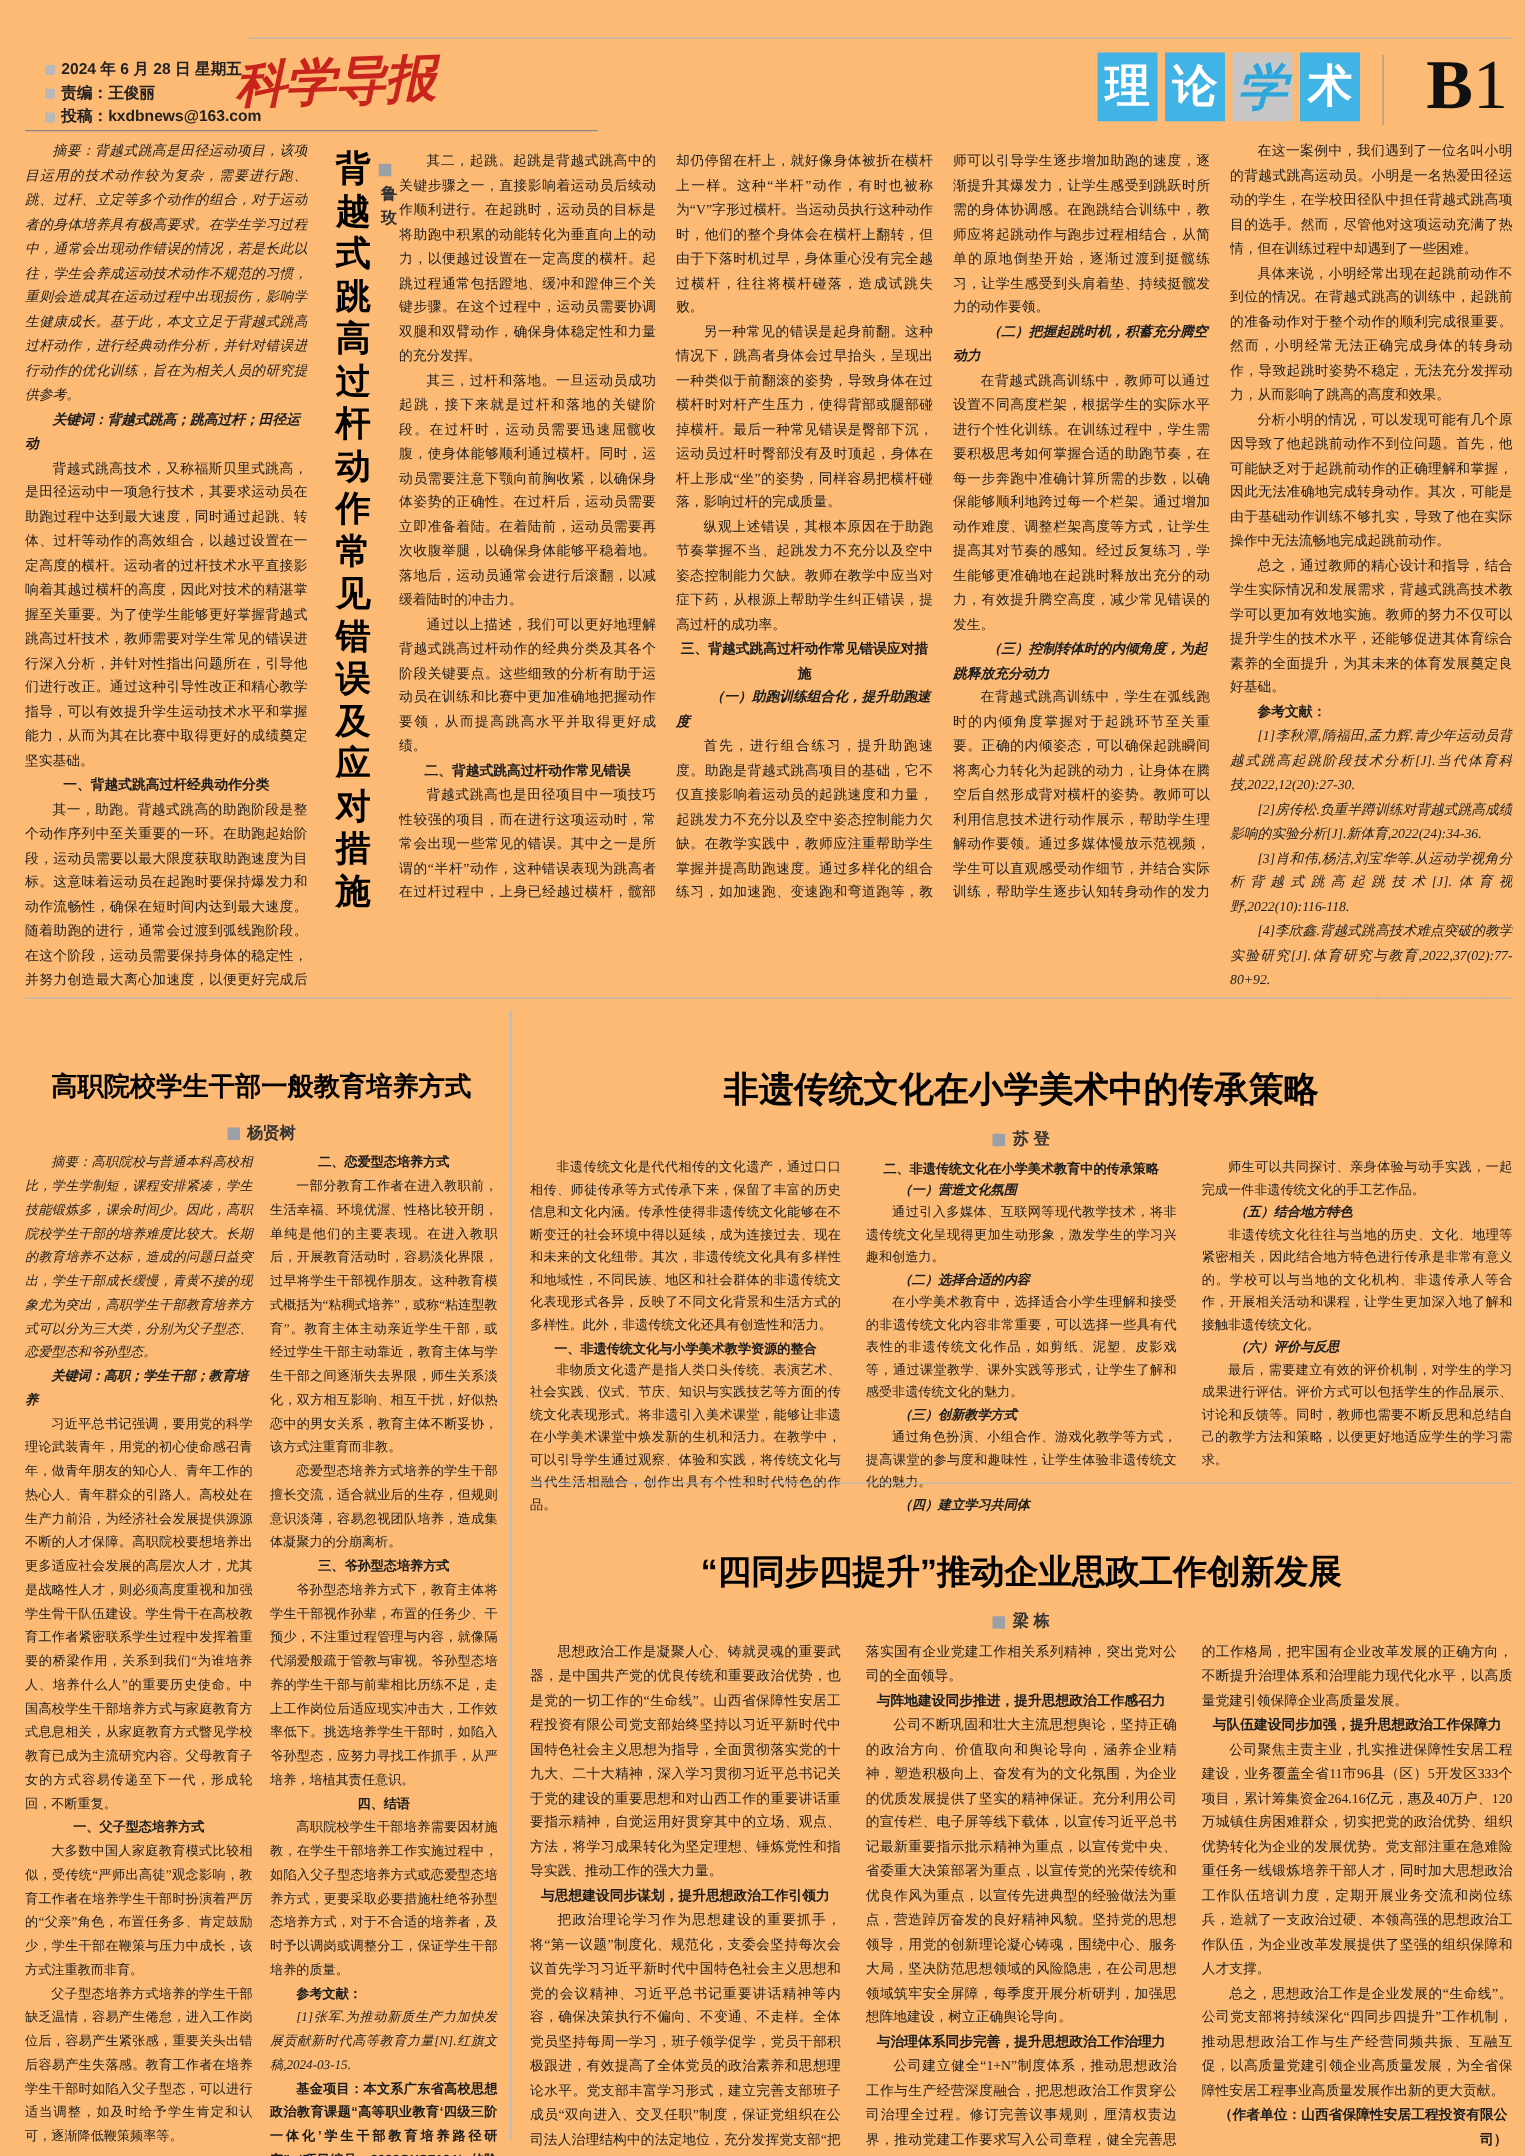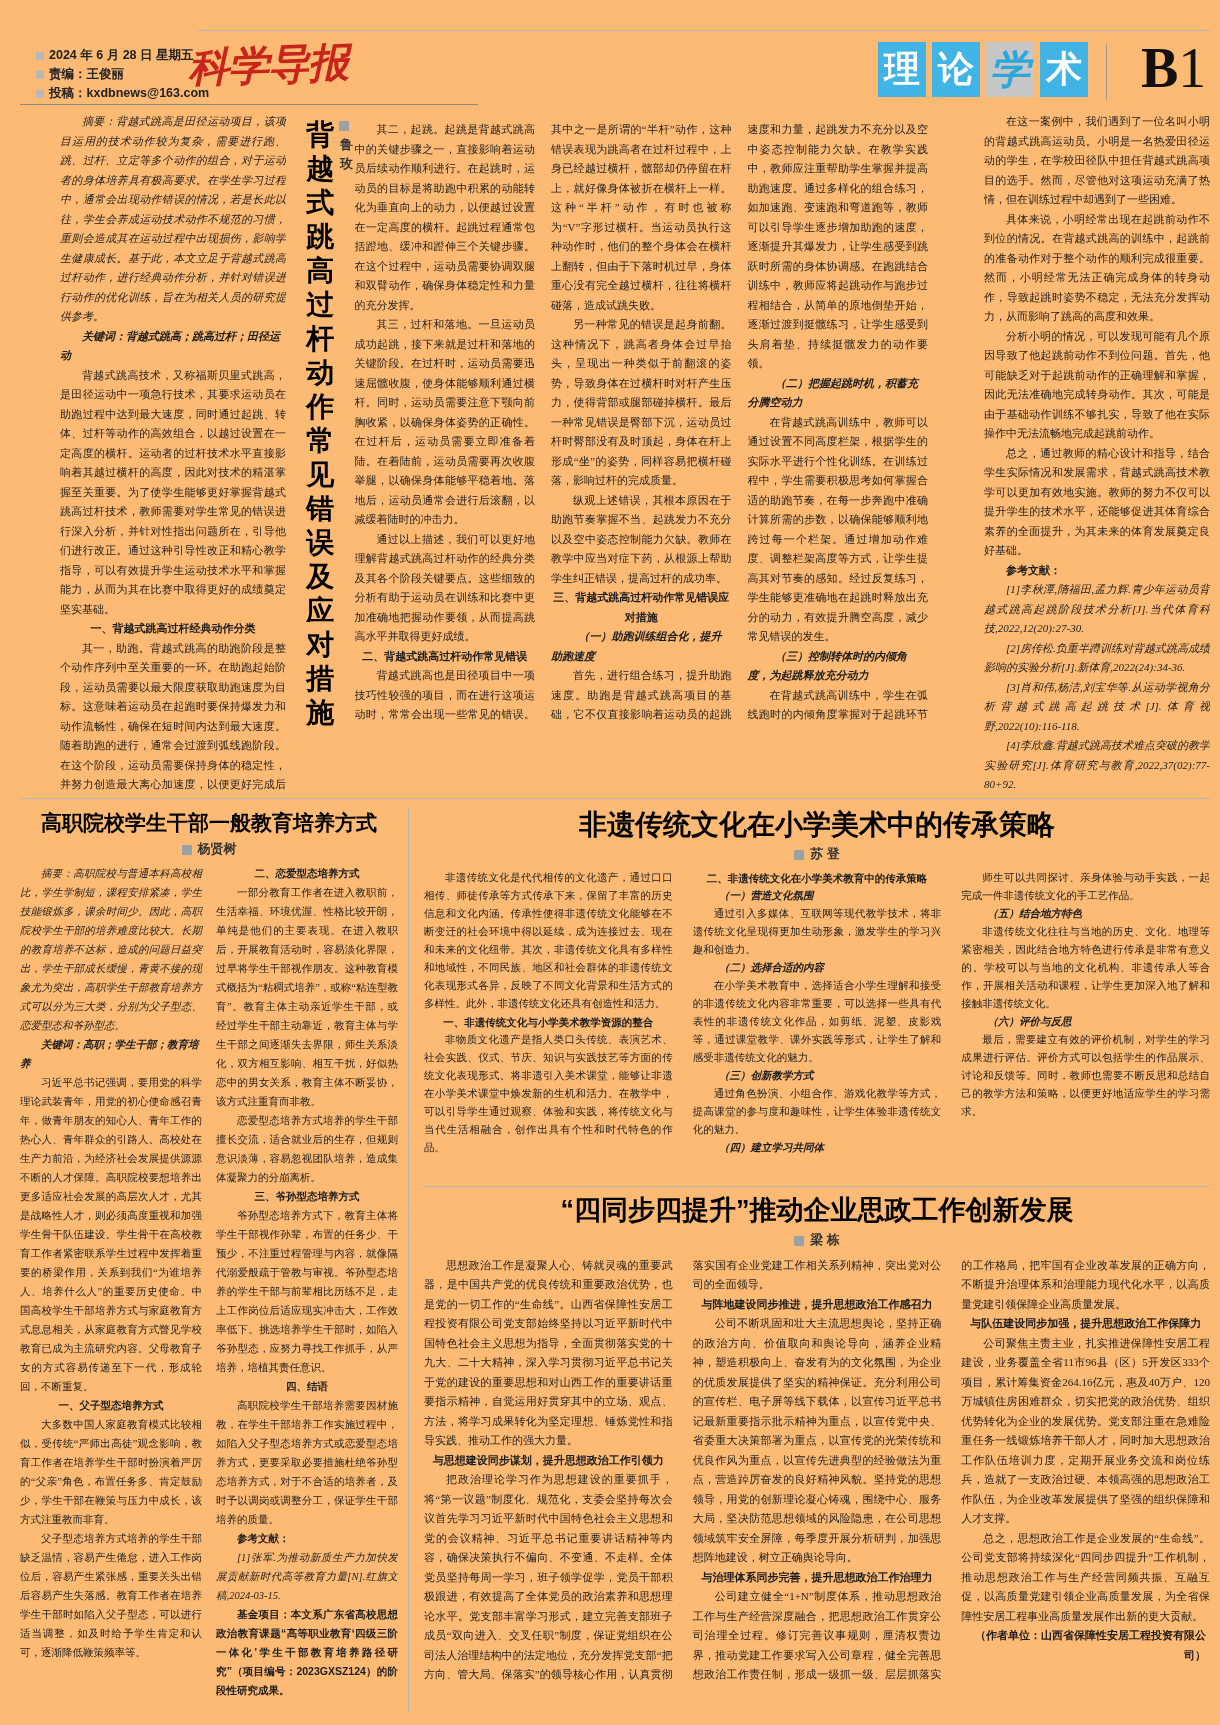--- a/index.html
+++ b/index.html
@@ -15,39 +15,39 @@
   .masthead{position:absolute;left:188px;top:38px;font-size:41px;font-weight:700;font-style:italic;
         color:#c8241c;letter-spacing:-1px;transform:rotate(-2deg);font-family:"Liberation Serif",serif;}
   .seclogo{position:absolute;left:878px;top:42px;display:flex;gap:6px;}
   .sq{width:48px;height:55px;background:#41b3e4;color:#fff;display:flex;align-items:center;justify-content:center;
       font-family:"Liberation Sans","DejaVu Sans",sans-serif;font-weight:700;font-size:36px;}
   .sq.xue{background:#c7c7c7;color:#2ba7dc;font-family:"Liberation Serif",serif;font-style:italic;font-size:40px;}
   .pageno{position:absolute;left:1114px;top:36px;font-family:"Liberation Serif",serif;font-size:56px;color:#111;margin-left:27px;}
   .pageno .b{font-weight:700;}
   .pageno .n{font-weight:400;}
   
-  .atitle{font-family:"Liberation Sans","DejaVu Sans",sans-serif;font-weight:700;text-align:center;color:#000;}
+  .atitle{font-family:"Liberation Sans","DejaVu Sans",sans-serif;font-weight:700;text-align:center;color:#000;margin-top:47px;}
   .byline{text-align:center;font-family:"Liberation Sans","DejaVu Sans",sans-serif;font-size:13px;font-weight:700;
-          color:#333;margin-top:3px;}
+          color:#333;margin-top:13px;}
   .bsq{display:inline-block;width:10px;height:10px;background:#9aa0a6;margin-right:6px;vertical-align:middle;}
   .flow{column-fill:auto;overflow:hidden;}
   .blk{margin:0;}
   .blk.p{text-indent:2em;text-align:justify;}
   .blk.h{font-family:"Liberation Sans","DejaVu Sans",sans-serif;font-weight:700;text-align:center;break-after:avoid;}
   .blk.sub{font-style:italic;font-weight:700;text-indent:2.5em;}
   .blk.abs{font-style:italic;text-indent:2em;text-align:justify;}
   .blk.kw{font-style:italic;text-indent:2em;font-weight:700;}
   .blk.refh{font-family:"Liberation Sans","DejaVu Sans",sans-serif;font-weight:700;text-indent:2em;}
   .blk.ref{font-style:italic;text-indent:2em;text-align:justify;}
   .blk.fund{font-family:"Liberation Sans","DejaVu Sans",sans-serif;font-weight:700;text-indent:2em;text-align:justify;}
   .blk.author{font-family:"Liberation Sans","DejaVu Sans",sans-serif;font-weight:700;text-align:right;padding-right:4px;}
   
   .main{position:absolute;left:20px;top:112px;width:1190px;height:686px;display:flex;gap:16px;
         font-size:11px;line-height:19.5px;}
-  .mcol{width:226px;flex:none;height:686px;overflow:hidden;margin-left:40px;}
+  .mcol{width:226px;flex:none;height:686px;overflow:hidden;}
   .mcenter{flex:1;display:flex;flex-direction:row;}
   .mtitle{font-size:28px;line-height:34px;margin-top:6px;}
   .mflow{column-count:3;column-gap:16px;height:608px;margin-top:8px;}
   
   .a2{position:absolute;left:20px;top:810px;width:378px;height:902px;font-size:10.5px;line-height:19px;}
   .a2 .atitle{font-size:21px;line-height:26px;}
   .a2flow{column-count:2;column-gap:14px;height:838px;margin-top:6px;}
   .a3{position:absolute;left:424px;top:808px;width:786px;height:362px;font-size:10.5px;line-height:18px;}
   .a3 .atitle{font-size:28px;line-height:34px;}
   .a3flow{column-count:3;column-gap:20px;height:290px;margin-top:6px;}

